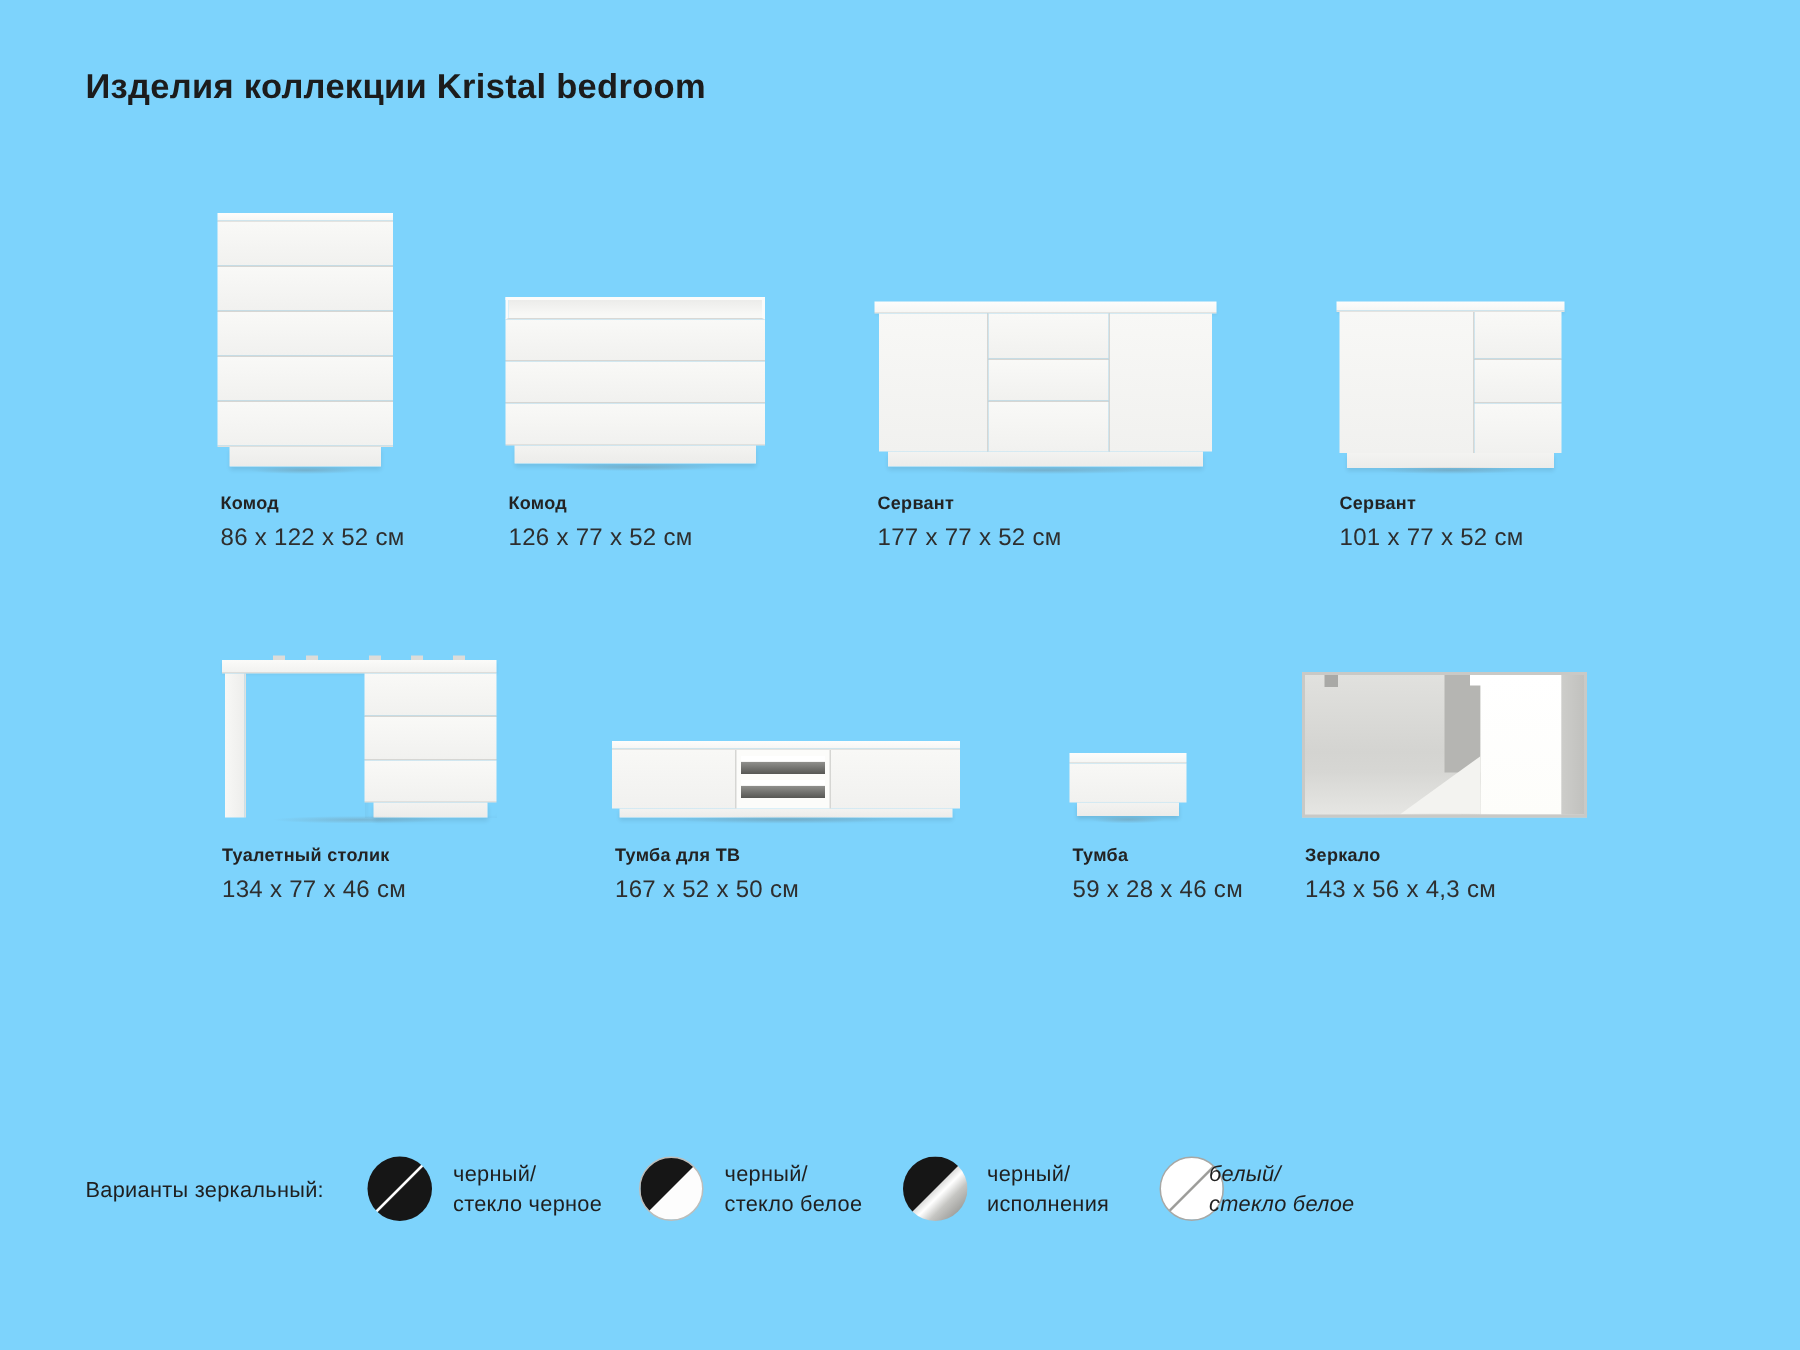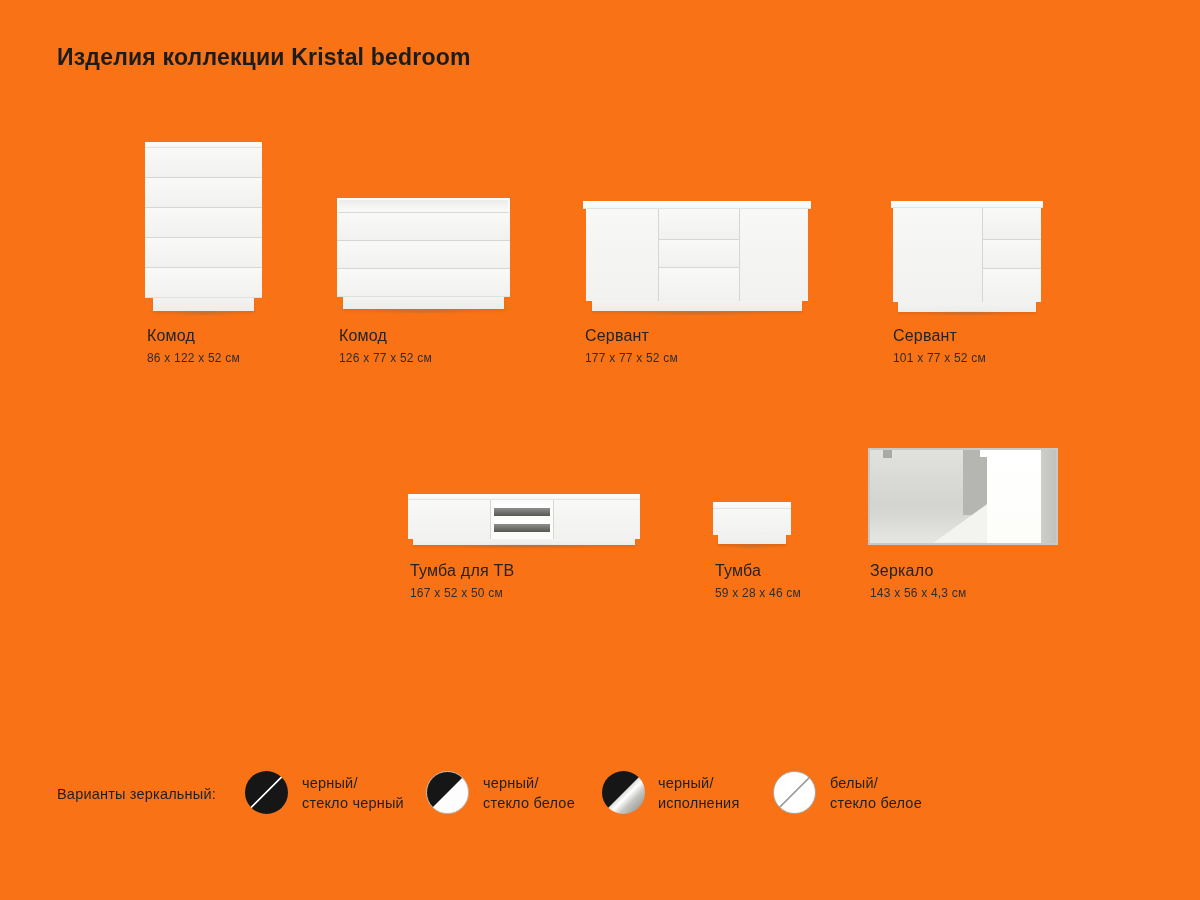--- a/index.html
+++ b/index.html
@@ -1,32 +1,32 @@
 <!DOCTYPE html>
 <html><head>
 <meta charset="utf-8">
 <style>
   html,body{margin:0;padding:0;background:#fff;}
   #canvas{
-    position:relative;width:1200px;height:900px;background:#f97316;overflow:hidden;
+    position:relative;width:1200px;height:900px;background:#7dd3fc;overflow:hidden;
     font-family:"Liberation Sans","DejaVu Sans",sans-serif;color:#1f1f1f;
   }
   .title{
     position:absolute;left:57px;top:44px;font-size:23px;font-weight:600;
     letter-spacing:.2px;color:#1c1c1c;
   }
   .card{position:absolute;}
   .render{position:relative;}
   .render::after{
     content:"";position:absolute;left:6%;right:6%;bottom:-5px;height:7px;
     background:radial-gradient(ellipse 50% 50% at 50% 50%,rgba(110,110,108,.28),rgba(0,0,0,0) 72%);
   }
   .plabel{position:absolute;left:2px;white-space:nowrap;}
-  .pname{font-size:16px;line-height:17px;font-weight:400;color:#232323;margin-bottom:6px;letter-spacing:.2px;}
-  .pdims{font-size:12px;line-height:17px;font-weight:400;color:#2e2e2e;letter-spacing:.2px;}
+  .pname{font-size:12px;line-height:17px;font-weight:700;color:#232323;margin-bottom:6px;letter-spacing:.2px;}
+  .pdims{font-size:16px;line-height:17px;font-weight:400;color:#2e2e2e;letter-spacing:.2px;}
 
   
   .cap{background:linear-gradient(180deg,#fdfdfc,#f6f6f4);border-bottom:1px solid #e3e3e0;box-sizing:border-box;}
   .drawer{background:linear-gradient(180deg,#f9f9f7,#f1f1ef);border-bottom:1px solid #d6d6d3;box-sizing:border-box;}
   .drawer.last{border-bottom:1px solid #e0e0dd;}
   .door{background:linear-gradient(180deg,#f8f8f6,#f1f1ef);box-sizing:border-box;}
   .plinth{background:linear-gradient(180deg,#f3f3f1,#ececea);box-shadow:0 2px 3px rgba(0,0,0,.09);}
   .bodyrow{display:flex;box-sizing:border-box;}
   .vsep{border-left:1px solid #d6d6d3;border-right:1px solid #d6d6d3;}
   .traytop{
@@ -139,20 +139,41 @@
         </div>
       </div>
       <div class="plinth" style="height:10px;margin:0 7px;"></div>
     </div>
     <div class="plabel" style="top:126px;">
       <div class="pname">Сервант</div>
       <div class="pdims">101 x 77 x 52 см</div>
     </div>
   </div>
 
+  <div class="card" style="left:148px;top:437px;">
+    <div class="render" style="width:183px;height:108px;">
+      <div class="tclip" style="left:34px;"></div>
+      <div class="tclip" style="left:56px;"></div>
+      <div class="tclip" style="left:98px;"></div>
+      <div class="tclip" style="left:126px;"></div>
+      <div class="tclip" style="left:154px;"></div>
+      <div class="ttop"></div>
+      <div class="tleg"></div>
+      <div class="tcab">
+        <div class="drawer" style="height:29px;"></div>
+        <div class="drawer" style="height:29px;"></div>
+        <div class="drawer last" style="height:28px;"></div>
+        <div class="plinth" style="height:10px;margin:0 6px;"></div>
+      </div>
+    </div>
+    <div class="plabel" style="top:125px;left:0;">
+      <div class="pname">Туалетный столик</div>
+      <div class="pdims">134 x 77 x 46 см</div>
+    </div>
+  </div>
 
   <div class="card" style="left:408px;top:494px;">
     <div class="render" style="width:232px;height:51px;">
       <div class="cap" style="height:6px;"></div>
       <div class="bodyrow" style="height:39px;">
         <div class="door" style="width:82px;"></div>
         <div class="tvopen vsep" style="width:64px;">
           <div class="shelfslot" style="top:4px;"></div>
           <div class="shelfslot" style="top:20px;"></div>
         </div>
@@ -193,34 +214,34 @@
       <div class="pname">Зеркало</div>
       <div class="pdims">143 x 56 x 4,3 см</div>
     </div>
   </div>
 
   <div class="legend-label">Варианты зеркальный:</div>
 
   <div class="swatch sw-bb" style="left:245px;"></div>
   <div class="vtext" style="left:302px;">
     <div>черный/</div>
-    <div>стекло черный</div>
+    <div>стекло черное</div>
   </div>
 
   <div class="swatch sw-bw" style="left:426px;"></div>
   <div class="vtext" style="left:483px;">
     <div>черный/</div>
     <div>стекло белое</div>
   </div>
 
   <div class="swatch sw-bm" style="left:602px;"></div>
   <div class="vtext" style="left:658px;">
     <div>черный/</div>
     <div>исполнения</div>
   </div>
 
   <div class="swatch sw-ww" style="left:773px;"></div>
-  <div class="vtext" style="left:830px;">
+  <div class="vtext" style="left:806px;font-style:italic;">
     <div>белый/</div>
     <div>стекло белое</div>
   </div>
 
 </div>
 
 </body></html>

